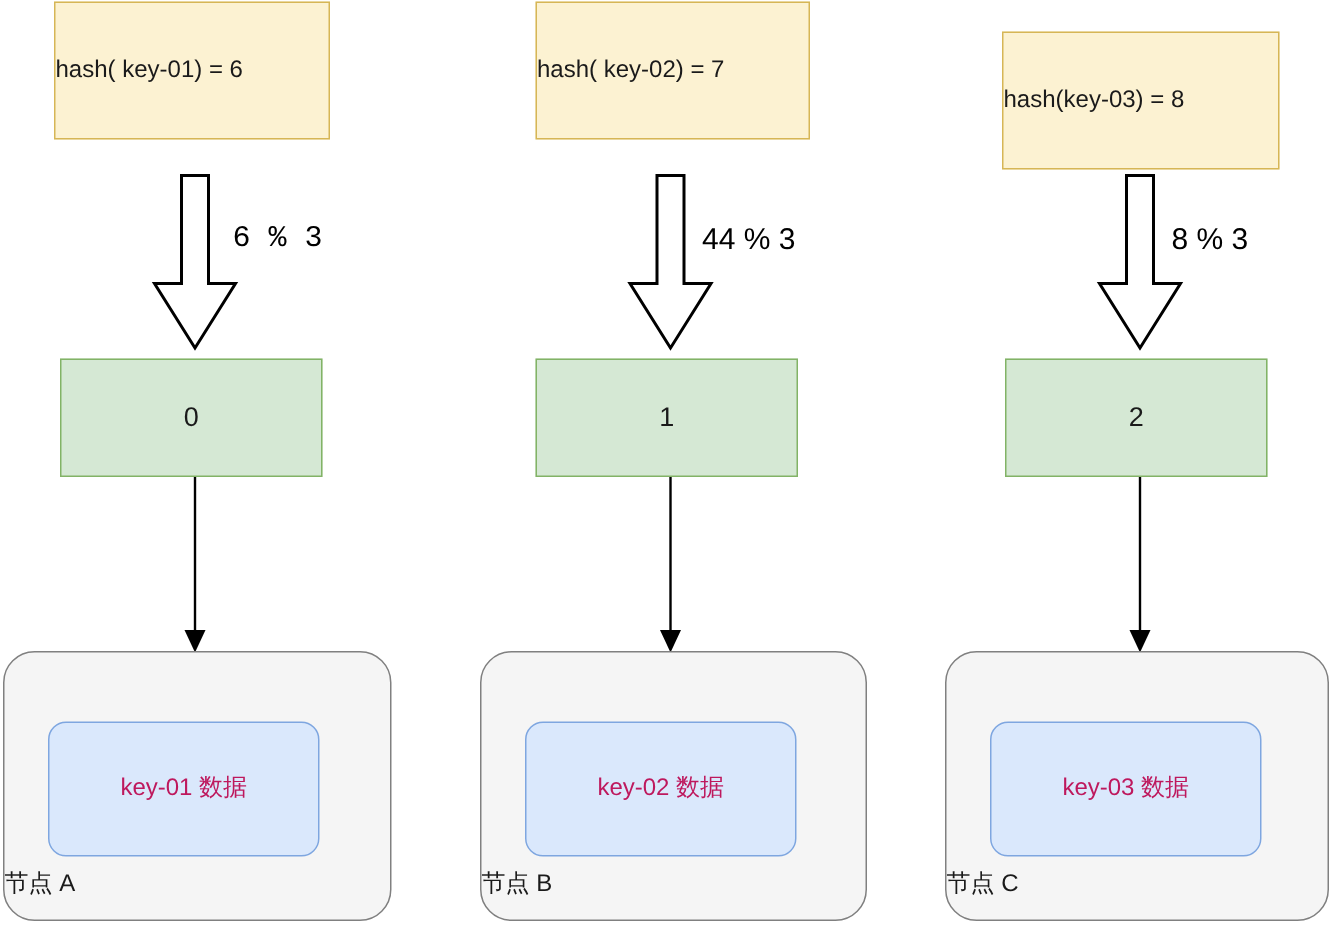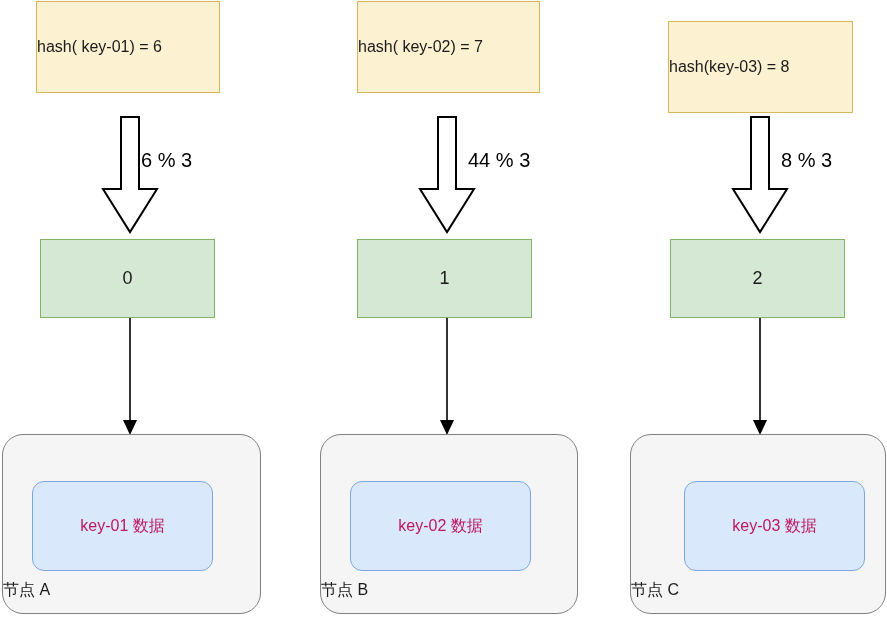--- a/index.html
+++ b/index.html
@@ -141,21 +141,21 @@
 
   <div class="hash-box" style="left:36px; width:184px;">
     <span class="label">hash( key-01) = 6</span>
   </div>
 
   <div class="block-arrow" style="left:102px;">
     <svg viewBox="0 0 56 116" xmlns="http://www.w3.org/2000/svg">
       <polygon points="19,0 37,0 37,72 55,72 28,115 1,72 19,72" fill="#ffffff" stroke="#000000" stroke-width="2" stroke-linejoin="miter"></polygon>
     </svg>
   </div>
-  <div class="mod-label" style="left:141px;">6 % 3</div>
+  <div class="mod-label" style="left:155px;font-family:Liberation Mono, monospace;">6 % 3</div>
 
   <div class="slot-box" style="left:40px;">
     <span class="label">0</span>
   </div>
 
   <div class="connector" style="left:119px;">
     <svg viewBox="0 0 22 118" xmlns="http://www.w3.org/2000/svg">
       <line x1="11" y1="0" x2="11" y2="104" stroke="#000000" stroke-width="1.6"></line>
       <polygon points="11,117 4,102 18,102" fill="#000000"></polygon>
     </svg>
@@ -213,19 +213,19 @@
   </div>
 
   <div class="connector" style="left:749px;">
     <svg viewBox="0 0 22 118" xmlns="http://www.w3.org/2000/svg">
       <line x1="11" y1="0" x2="11" y2="104" stroke="#000000" stroke-width="1.6"></line>
       <polygon points="11,117 4,102 18,102" fill="#000000"></polygon>
     </svg>
   </div>
 
   <div class="node-box" style="left:630px; width:256px;">
-    <div class="data-box" style="left:29px; width:181px;margin-left:24px;">
+    <div class="data-box" style="left:29px; width:181px;">
       <span class="label">key-03 数据</span>
     </div>
     <div class="node-caption">节点 C</div>
   </div>
 
 </div>
 
 </body></html>

